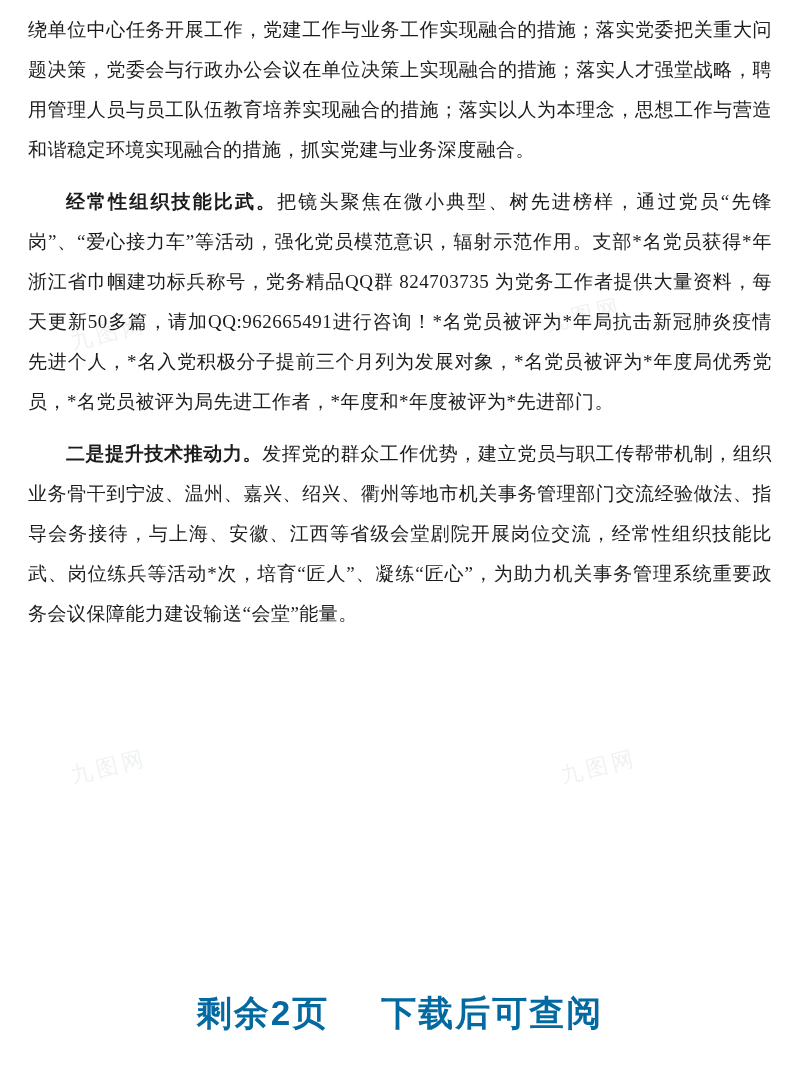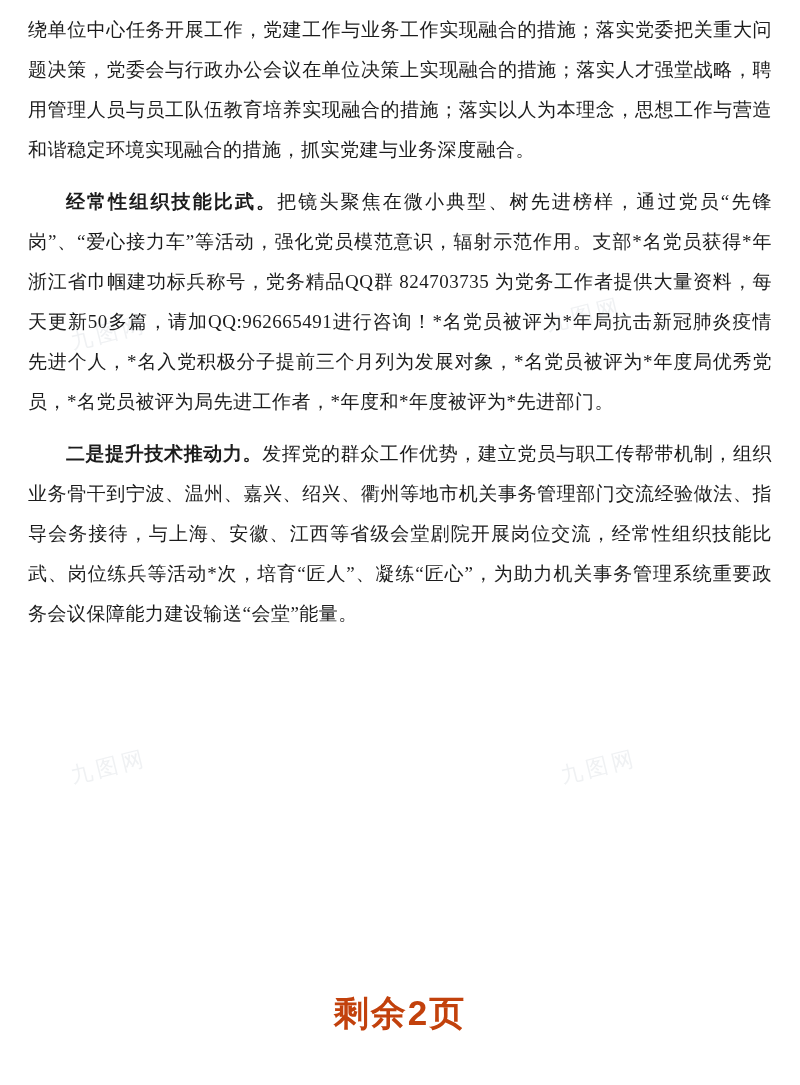--- a/index.html
+++ b/index.html
@@ -44,21 +44,21 @@
     position: absolute;
     left: 0;
     right: 0;
     bottom: 48px;
     display: flex;
     justify-content: center;
     align-items: center;
     gap: 52px;
     font-size: 35px;
     font-weight: bold;
-    color: #c2410c;
+    color: #0369a1;
     font-family: "Liberation Sans", "DejaVu Sans", sans-serif;
     letter-spacing: 2px;
   }
   .wm {
     position: absolute;
     font-size: 22px;
     color: #8a97a5;
     opacity: 0.13;
     transform: rotate(-14deg);
     pointer-events: none;
@@ -87,15 +87,16 @@
     <p><span class="lead">经常性组织技能比武。</span><span>把镜头聚焦在微小典型、树先进榜样，通过党员“先锋岗”、“爱心接力车”等活动，强化党员模范意识，辐射示范作用。支部*名党员获得*年浙江省巾帼建功标兵称号，党务精品QQ群 824703735 为党务工作者提供大量资料，每天更新50多篇，请加QQ:962665491进行咨询！*名党员被评为*年局抗击新冠肺炎疫情先进个人，*名入党积极分子提前三个月列为发展对象，*名党员被评为*年度局优秀党员，*名党员被评为局先进工作者，*年度和*年度被评为*先进部门。</span></p>
 
     <p><span class="lead">二是提升技术推动力。</span><span>发挥党的群众工作优势，建立党员与职工传帮带机制，组织业务骨干到宁波、温州、嘉兴、绍兴、衢州等地市机关事务管理部门交流经验做法、指导会务接待，与上海、安徽、江西等省级会堂剧院开展岗位交流，经常性组织技能比武、岗位练兵等活动*次，培育“匠人”、凝练“匠心”，为助力机关事务管理系统重要政务会议保障能力建设输送“会堂”能量。</span></p>
 
 
 
   </div>
 
   <div class="footer-banner">
     <span>剩余2页</span>
+    <span>下载后可查阅</span>
   </div>
 
 </div>
 
 </body></html>

